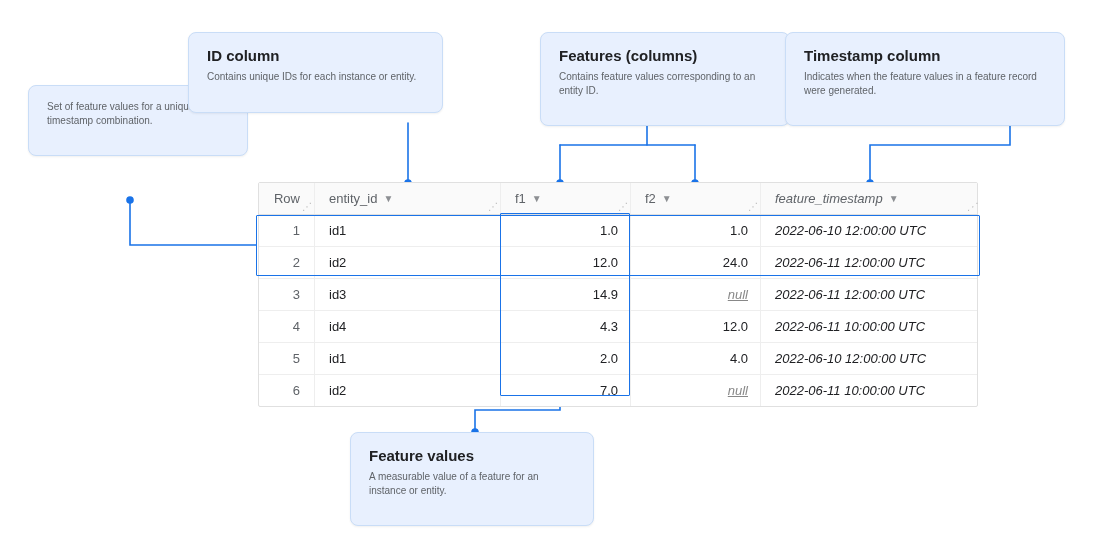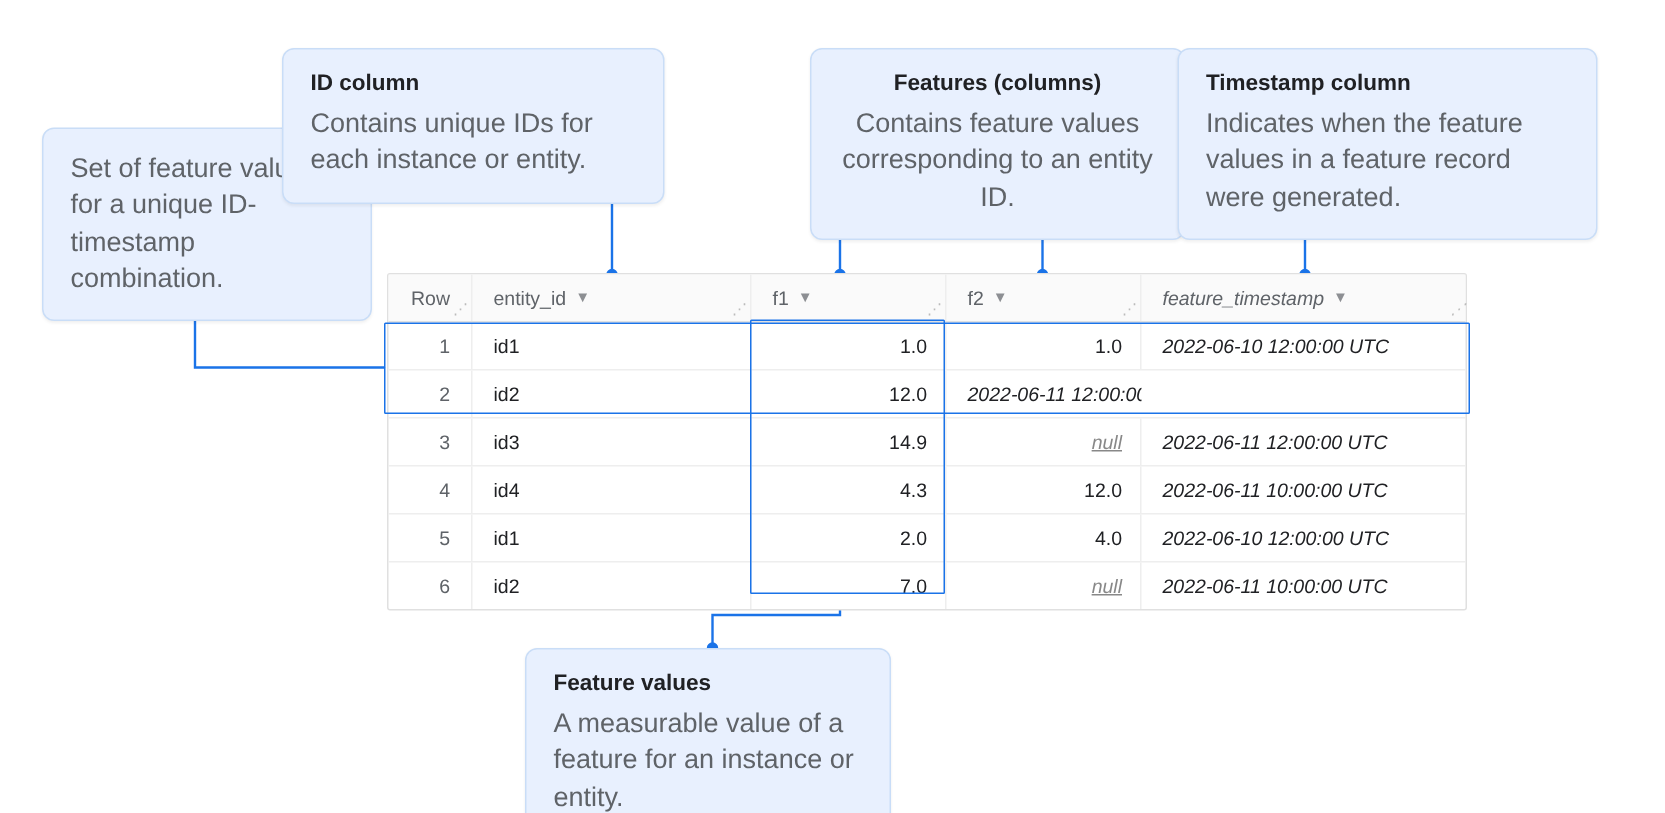--- a/index.html
+++ b/index.html
@@ -26,38 +26,38 @@
     position:absolute;
     left:0; top:0;
     width:1110px; height:542px;
     pointer-events:none;
   }
   .callout {
     position:absolute;
     background:var(--callout-bg);
     border:1px solid var(--callout-border);
     border-radius:8px;
-    padding:14px 18px 16px 18px;
+    padding:14px 18px 28px 18px;
     box-shadow:0 1px 2px rgba(60,64,67,0.08);
   }
   .callout .title {
     font-weight:600;
     font-size:15px;
     margin-bottom:6px;
     color:var(--ink);
   }
   .callout .desc {
-    font-size:18px;
+    font-size:10px;
     line-height:1.35;
     color:var(--muted);
   }
   
   #c-record { left:28px;  top:85px;  width:220px; }
   #c-id     { left:188px; top:32px;  width:255px; }
-  #c-feat   { left:540px; top:32px;  width:250px;text-align:center; }
+  #c-feat   { left:540px; top:32px;  width:250px; }
   #c-ts     { left:785px; top:32px;  width:280px; }
   #c-val    { left:350px; top:432px; width:244px; }
 
   
   .data-table {
     position:absolute;
     left:258px; top:182px;
     width:720px;
     border:1px solid var(--border);
     border-radius:2px;
@@ -188,20 +188,21 @@
         <div class="td rownum">1</div>
         <div class="td ">id1</div>
         <div class="td num">1.0</div>
         <div class="td num">1.0</div>
         <div class="td ">2022-06-10 12:00:00 UTC</div>
       </div>
       <div class="trow">
         <div class="td rownum">2</div>
         <div class="td ">id2</div>
         <div class="td num">12.0</div>
+        <div class="td num">24.0</div>
         <div class="td ">2022-06-11 12:00:00 UTC</div>
       </div>
       <div class="trow">
         <div class="td rownum">3</div>
         <div class="td ">id3</div>
         <div class="td num">14.9</div>
         <div class="td null">null</div>
         <div class="td ">2022-06-11 12:00:00 UTC</div>
       </div>
       <div class="trow">

